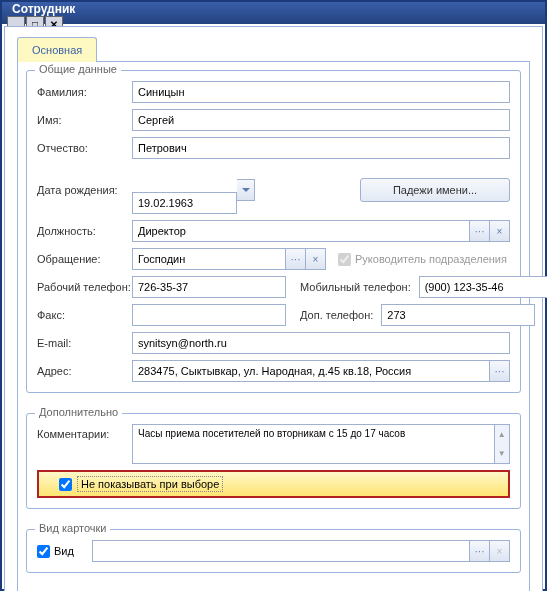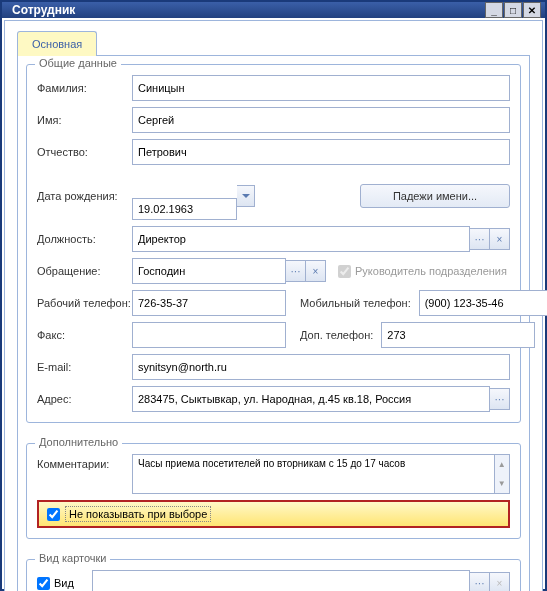--- a/index.html
+++ b/index.html
@@ -1,47 +1,47 @@
 <!DOCTYPE html>
 <html><head>
 <meta charset="utf-8">
 <style>
 * { box-sizing: border-box; margin: 0; padding: 0; }
 body { font-family: Tahoma, Arial, sans-serif; font-size: 11px; background: #fff; }
 .window { width: 547px; height: 591px; border: 2px solid #1a3a7a; background: #fff; display: flex; flex-direction: column; }
-.titlebar { background: linear-gradient(to bottom, #3a5fa8, #22417f); color: #fff; height: 22px; display: flex; align-items: center; padding: 0 4px; font-weight: bold; font-size: 12px; }
+.titlebar { background: linear-gradient(to bottom, #3a5fa8, #22417f); color: #fff; height: 22px; display: flex; align-items: flex-start; padding: 0 4px; font-weight: bold; font-size: 12px; flex-direction: column; }
 .titlebar-text { flex: 1; padding-left: 6px; }
 .titlebar-btns { display: flex; gap: 0; }
 .titlebar-btn { width: 18px; height: 16px; background: #d4d8e4; border: 1px solid #666; display: flex; align-items: center; justify-content: center; cursor: pointer; margin-left: 1px; font-size: 10px; color: #000; }
 .body-area { flex: 1; background: #fff; padding: 10px 12px 10px 12px; border: 1px solid #9db5dc; margin: 2px; display: flex; flex-direction: column; }
 .tabs { display: flex; position: relative; z-index: 2; }
 .tab { background: #fef9c3; border: 1px solid #9db5dc; border-bottom: none; padding: 6px 14px; color: #3a5fa8; border-radius: 3px 3px 0 0; font-size: 11px; }
 .tab-content { border: 1px solid #9db5dc; margin-top: -1px; background: #fff; padding: 8px; flex: 1; display: flex; flex-direction: column; gap: 20px; }
 .fieldset { border: 1px solid #9db5dc; border-radius: 3px; padding: 10px 10px 10px 10px; position: relative; }
 .fieldset-title { position: absolute; top: -8px; left: 8px; background: #fff; padding: 0 4px; color: #666; font-size: 11px; }
 .row { display: flex; align-items: center; margin-bottom: 6px; min-height: 22px; }
 .row:last-child { margin-bottom: 0; }
 .label { width: 95px; color: #333; flex-shrink: 0; }
-.input { flex: 1; height: 22px; border: 1px solid #a0b0d0; padding: 12px 5px; font-family: inherit; font-size: 11px; background: #fff; }
+.input { flex: 1; height: 22px; border: 1px solid #a0b0d0; padding: 2px 5px; font-family: inherit; font-size: 11px; background: #fff; }
 .input-wrap { flex: 1; display: flex; align-items: center; border-radius: 11px; }
 .date-input { width: 105px; height: 22px; border: 1px solid #a0b0d0; padding: 2px 5px; font-family: inherit; font-size: 11px; margin-top: 27px; }
 .dropdown-btn { width: 18px; height: 22px; border: 1px solid #a0b0d0; border-left: none; background: linear-gradient(to bottom, #f5f7fc, #dde5f2); display: flex; align-items: center; justify-content: center; cursor: pointer; }
 .dropdown-btn::after { content: ''; width: 0; height: 0; border-left: 4px solid transparent; border-right: 4px solid transparent; border-top: 4px solid #5a7ab0; }
 .btn { height: 24px; border: 1px solid #a0b0d0; background: linear-gradient(to bottom, #f5f7fc, #e3eaf5); padding: 0 18px; border-radius: 3px; cursor: pointer; font-family: inherit; font-size: 11px; color: #333; }
 .small-btn { width: 20px; height: 22px; border: 1px solid #a0b0d0; border-left: none; background: linear-gradient(to bottom, #f5f7fc, #dde5f2); display: flex; align-items: center; justify-content: center; cursor: pointer; font-size: 10px; color: #5a7ab0; }
 .small-btn.disabled { color: #bbb; cursor: default; }
 .label2 { color: #333; margin: 0 8px 0 14px; white-space: nowrap; }
 .checkbox-wrap { display: flex; align-items: center; gap: 4px; }
 .checkbox { width: 13px; height: 13px; }
 .disabled-text { color: #9a9a9a; }
 .textarea { width: 100%; height: 40px; border: 1px solid #a0b0d0; padding: 3px 5px; font-family: inherit; font-size: 10px; resize: none; }
 .textarea-wrap { flex: 1; display: flex; align-items: stretch; }
 .scroll-arrows { width: 16px; display: flex; flex-direction: column; border: 1px solid #a0b0d0; border-left: none; background: #eef2fa; }
 .scroll-arrow { flex: 1; display: flex; align-items: center; justify-content: center; font-size: 8px; color: #9a9a9a; }
-.highlight-row { background: linear-gradient(to bottom, #fff8c8, #ffe573); border: 2px solid #b22222; padding: 4px 8px; display: flex; align-items: center; gap: 5px; margin-top: 4px; }
+.highlight-row { background: linear-gradient(to bottom, #fff8c8, #ffe573); border: 2px solid #b22222; padding: 4px 20px; display: flex; align-items: center; gap: 5px; margin-top: 4px; }
 .highlight-row input[type="checkbox"] { width: 13px; height: 13px; }
 .dotted-box { border: 1px dotted #888; padding: 1px 3px; }
 .footer { display: flex; justify-content: flex-end; gap: 8px; padding: 10px 0 2px 0; }
 .footer .btn { min-width: 88px; margin-left: 48px; }
 </style>
 </head>
 <body>
 
 <div class="window">
   <div class="titlebar">

